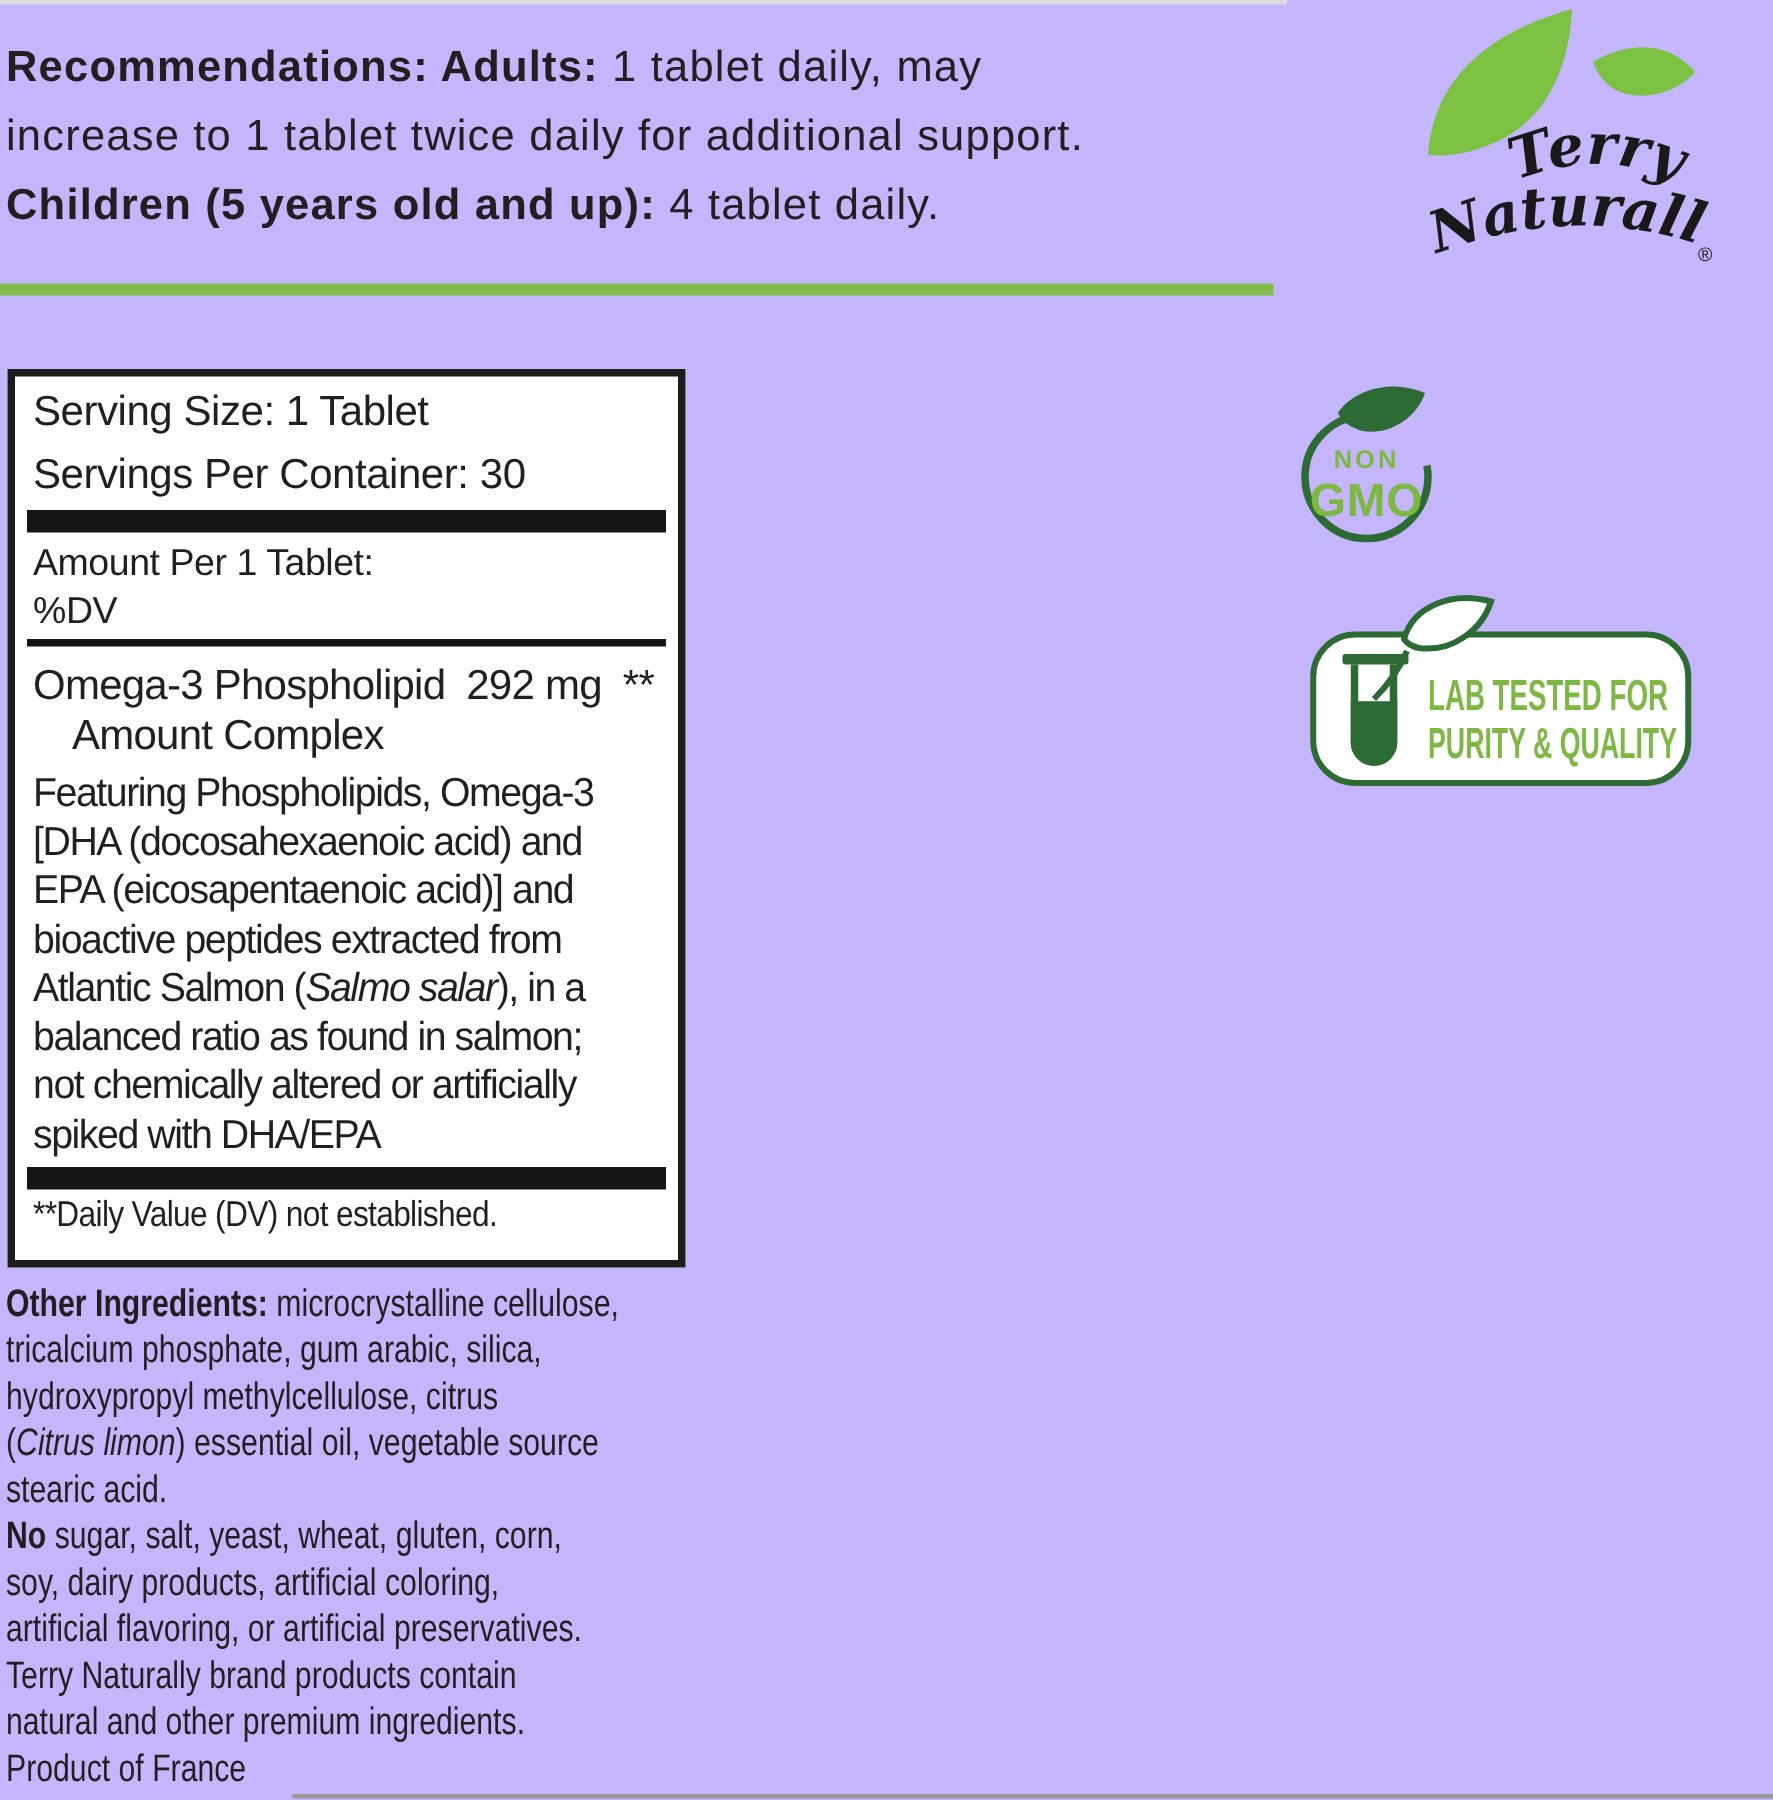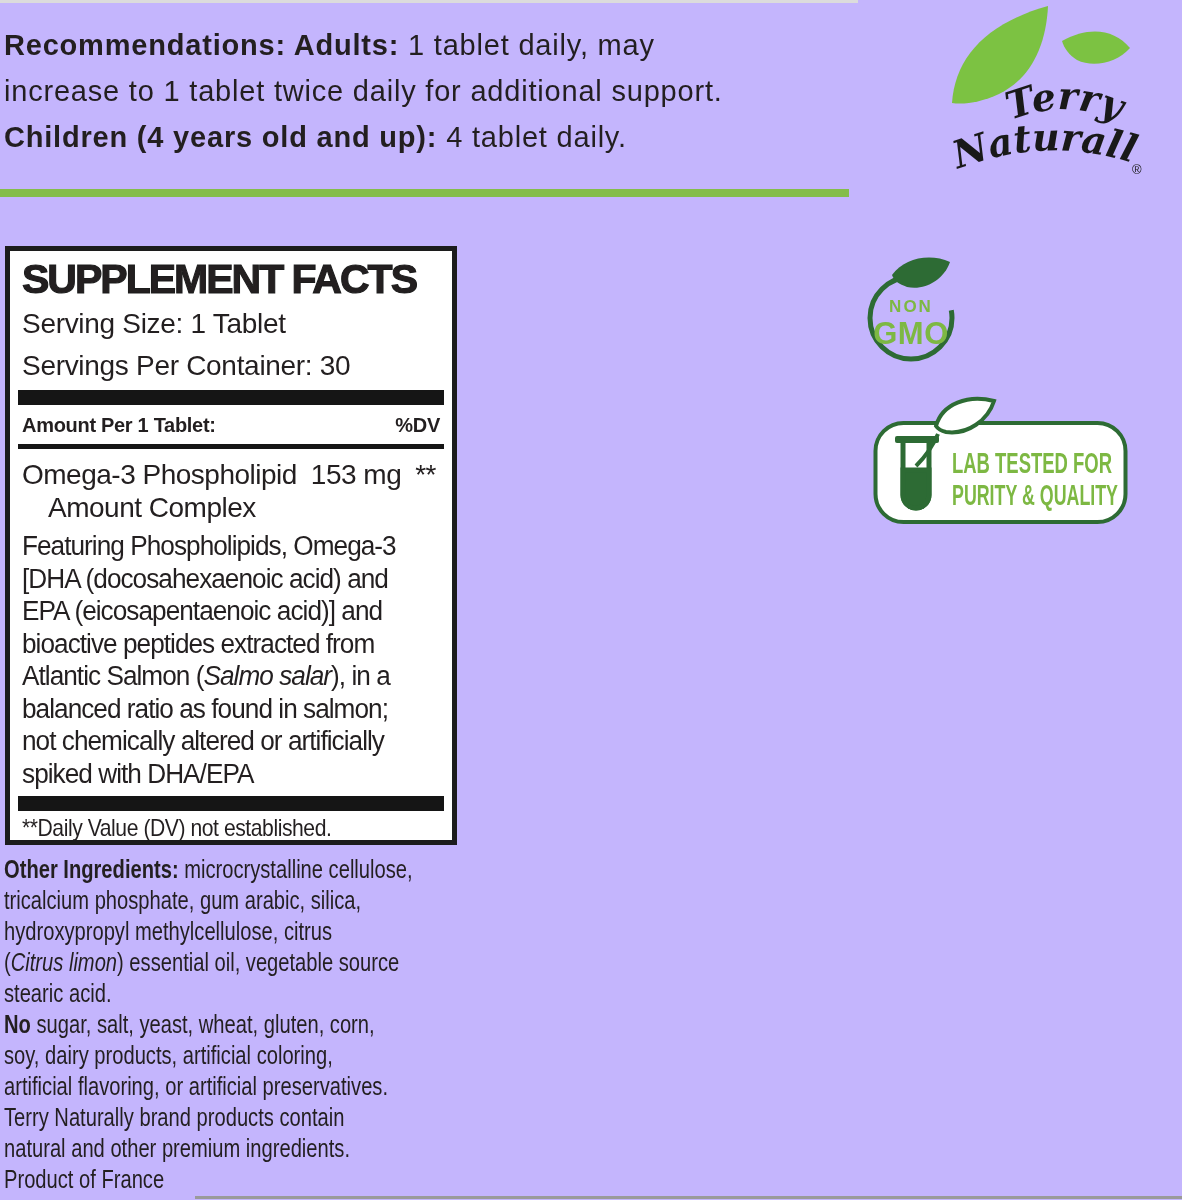--- a/index.html
+++ b/index.html
@@ -17,22 +17,22 @@
 
   .divider{position:absolute;left:0;top:189px;width:849px;height:8px;background:#84bd4a;}
 
   .facts{position:absolute;left:5px;top:246px;width:452px;height:599px;border:5px solid #1c1c1c;
          box-sizing:border-box;overflow:hidden;background:#fff;}
   .facts-title{margin:6px 12px 0;font-size:41px;font-weight:bold;letter-spacing:-2px;line-height:44px;
                white-space:nowrap;-webkit-text-stroke:1.1px #1c1c1c;}
   .facts-line{margin:4px 12px;font-size:28px;line-height:38px;letter-spacing:-0.3px;}
   .bar{height:15px;background:#151515;margin:5px 8px 0;}
   .bar2{margin-top:6px;}
-  .amount-row{display:flex;justify-content:space-between;margin:4px 12px 0;font-size:20px;
-              font-weight:bold;letter-spacing:-0.3px;line-height:32px;}
+  .amount-row{display:flex;justify-content:space-between;margin:4px 12px 0;font-size:25px;
+              font-weight:normal;letter-spacing:-0.3px;line-height:32px;flex-direction:column;}
   .rule{height:5px;background:#151515;margin:3px 8px 0;}
   .ing-row{display:flex;margin:9px 12px 0;font-size:28px;letter-spacing:-0.5px;line-height:33px;}
   .ing-amount{margin-left:14px;}
   .ing-dv{margin-left:auto;padding-right:4px;}
   .ing-row2{margin:0 12px;padding-left:26px;font-size:28px;letter-spacing:-0.5px;line-height:33px;}
   .facts-desc{margin:6px 12px 0;width:440px;transform:scaleX(0.97);transform-origin:0 0;
               font-size:27px;line-height:32.5px;letter-spacing:-1px;white-space:pre-line;}
   .facts-foot{margin:4px 12px 0;font-size:24px;line-height:26px;letter-spacing:-0.5px;width:380px;
               transform:scaleX(0.88);transform-origin:0 0;white-space:pre-line;}
 
@@ -51,53 +51,52 @@
 </style>
 </head>
 <body>
 
 <div class="page">
 
   <div class="top-strip"></div>
 
   <div class="reco"><span class="b">Recommendations: Adults: </span><span>1 tablet daily, may
 increase to 1 tablet twice daily for additional support.
-</span><span class="b">Children (4 years old and up): </span><span>4 tablet daily.</span></div>
+</span><span class="b">Children (5 years old and up): </span><span>4 tablet daily.</span></div>
 
   <svg class="logo" width="205" height="182" viewBox="0 0 205 182" xmlns="http://www.w3.org/2000/svg" xmlns:xlink="http://www.w3.org/1999/xlink">
     <path d="M10,103 C13,57 45,23 106,6 C104,47 88,79 57,94 C40,102 22,105 10,103 Z" fill="#7cc242"></path>
     <path d="M120,41 C147,26 172,29 188,48 C175,63 151,68 135,60 C127,55 122,48 120,41 Z" fill="#7cc242"></path>
     <defs>
       <path id="tn-arc1" d="M56,126 Q116,96 174,120" fill="none"></path>
       <path id="tn-arc2" d="M14,170 Q104,134 194,164" fill="none"></path>
     </defs>
     <text font-family="DejaVu Serif, serif" font-style="italic" font-weight="bold" font-size="38" fill="#191919">
       <textPath xlink:href="#tn-arc1" href="#tn-arc1" startOffset="14">Terry</textPath>
     </text>
     <text font-family="DejaVu Serif, serif" font-style="italic" font-weight="bold" font-size="38" fill="#191919">
       <textPath xlink:href="#tn-arc2" href="#tn-arc2" startOffset="2">Naturally</textPath>
     </text>
     <text x="190" y="174" font-size="13" fill="#191919">®</text>
   </svg>
 
   <div class="divider"></div>
 
   <div class="facts">
-    <div class="facts-title">SUPPLEMENT FACTS</div>
     <div class="facts-line">Serving Size: 1 Tablet</div>
     <div class="facts-line">Servings Per Container: 30</div>
     <div class="bar"></div>
     <div class="amount-row">
       <span>Amount Per 1 Tablet:</span>
       <span>%DV</span>
     </div>
     <div class="rule"></div>
     <div class="ing-row">
       <span>Omega-3 Phospholipid</span>
-      <span class="ing-amount">153 mg</span>
+      <span class="ing-amount">292 mg</span>
       <span class="ing-dv">**</span>
     </div>
     <div class="ing-row2">Amount Complex</div>
     <div class="facts-desc"><span>Featuring Phospholipids, Omega-3
 [DHA (docosahexaenoic acid) and
 EPA (eicosapentaenoic acid)] and
 bioactive peptides extracted from
 Atlantic Salmon (</span><span class="i">Salmo salar</span><span>), in a
 balanced ratio as found in salmon;
 not chemically altered or artificially

